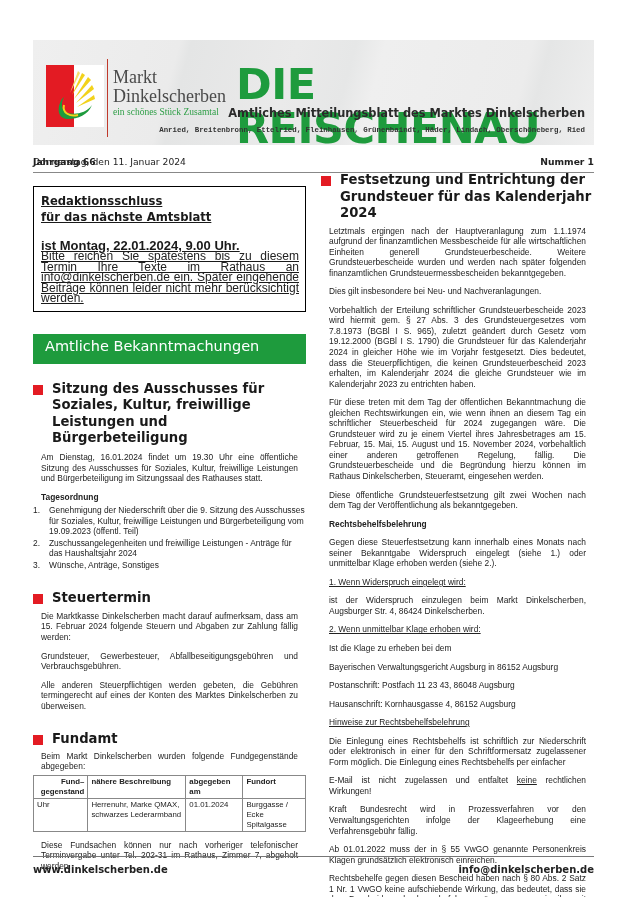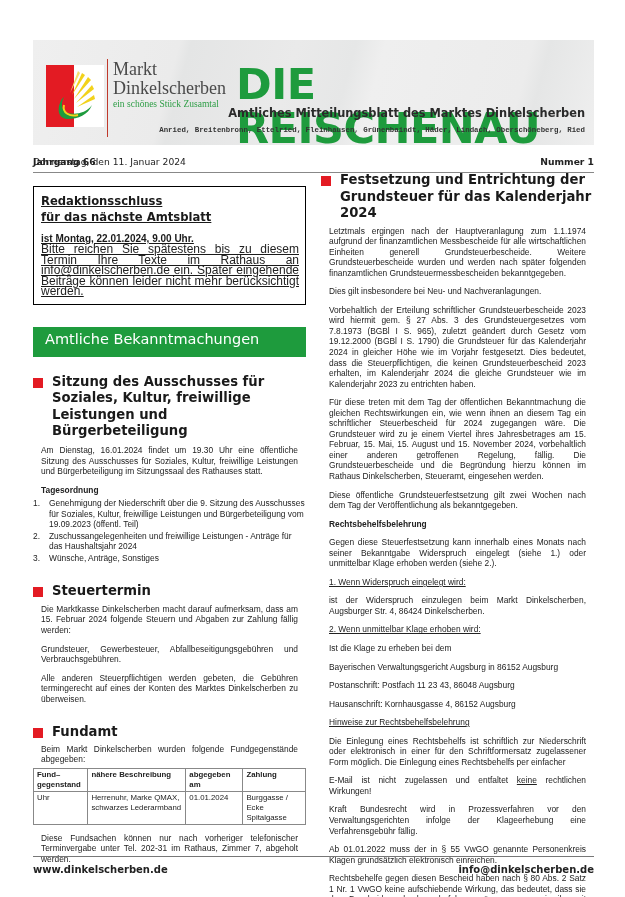--- a/index.html
+++ b/index.html
@@ -5,41 +5,41 @@
   html, body { margin: 0; padding: 0; background: #ffffff; }
   body { width: 625px; height: 897px; position: relative; overflow: hidden; font-family: "Liberation Sans", sans-serif; color: #1a1a1a; }
 
   .masthead { position: absolute; left: 33px; top: 40px; width: 561px; height: 105px;
     background: linear-gradient(105deg, #efefef 0%, #ebebeb 25%, #e4e5e5 27%, #eaeaea 45%, #e6e7e7 55%, #efefef 60%, #ececec 85%, #e5e6e6 88%, #efefef 100%); }
   .logo { position: absolute; left: 13px; top: 25px; width: 58px; height: 62px; }
   .logo-red { position: absolute; left: 0; top: 0; width: 28px; height: 62px; background: #e31b23; }
   .logo-white { position: absolute; left: 28px; top: 0; width: 30px; height: 62px; background: #ffffff; }
   .logo svg { position: absolute; left: 0; top: 0; }
   .logo-divider { position: absolute; left: 74px; top: 19px; width: 1px; height: 78px; background: #c0392b; }
-  .logo-text { position: absolute; left: 80px; top: 20px; color: #555; font-family: "Liberation Serif", serif; }
+  .logo-text { position: absolute; left: 80px; top: 28px; color: #555; font-family: "Liberation Serif", serif; }
   .logo-line1 { font-size: 18px; line-height: 19px; color: #4a4a4a; }
   .logo-line2 { font-size: 18px; line-height: 19px; color: #4a4a4a; }
   .logo-tag { font-size: 9.5px; line-height: 12px; color: #2e9e46; }
 
   .title { position: absolute; left: 203px; top: 22px; font-family: "DejaVu Sans", sans-serif; font-weight: bold; font-size: 43px; line-height: 44px; color: #1e9b3d; letter-spacing: -0.5px; }
   .subtitle { position: absolute; left: 176px; top: 66px; width: 376px; text-align: right; font-family: "DejaVu Sans", sans-serif; font-weight: bold; font-size: 11.4px; color: #2a2a2a; white-space: nowrap; }
   .villages { position: absolute; left: 120px; top: 86px; width: 432px; text-align: right; font-family: Liberation Mono, monospace; font-weight: bold; font-size: 7.4px; color: #333; white-space: nowrap; }
 
   .infobar { position: absolute; left: 33px; top: 156px; width: 561px; font-family: "DejaVu Sans", sans-serif; font-size: 9.2px; font-weight: bold; color: #222; }
   .infobar .l { position: absolute; left: 0; top: 0; }
   .infobar .c { position: absolute; left: 0; width: 561px; text-align: left; top: 0; font-weight: normal; }
   .infobar .r { position: absolute; right: 0; top: 0; }
   .rule { position: absolute; left: 33px; width: 561px; height: 1px; background: #888; }
 
   .col-left { position: absolute; left: 33px; top: 186px; width: 273px; }
   .col-right { position: absolute; left: 321px; top: 172px; width: 273px; }
 
   .deadline-box { border: 1px solid #000000; padding: 6px 6px 7px 7px; text-decoration: underline; }
   .deadline-title { font-family: "DejaVu Sans", sans-serif; font-size: 11.6px; font-weight: bold; line-height: 16px; color: #1a1a1a; }
-  .deadline-strong { font-size: 10px; font-weight: bold; margin-top: 8px; line-height: 11px; }
+  .deadline-strong { font-size: 13px; font-weight: bold; margin-top: 15px; line-height: 11px; }
   .body-text { font-size: 12px; line-height: 10.6px; text-align: justify; color: #222; }
 
   .green-bar { margin-top: 22px; background: #1e9b3d; color: #fff; font-family: "DejaVu Sans", sans-serif; font-size: 14.5px; height: 30px; line-height: 25px; padding-left: 12px; }
 
   .section-head { position: relative; padding-left: 19px; font-family: "DejaVu Sans", sans-serif; font-weight: bold; font-size: 13.2px; line-height: 16.5px; color: #1a1a1a; }
   .sq { position: absolute; left: 0; top: 4px; width: 10px; height: 10px; background: #e31b23; }
 
   p { margin: 8px; }
   .para { font-size: 8.4px; line-height: 10.55px; text-align: justify; color: #222; margin-bottom: 3px; }
   .bold { font-weight: bold; }
@@ -128,24 +128,24 @@
 
   <div style="margin-top:20px;">
     <div class="section-head">
       <span class="sq"></span>
       <span>Fundamt</span>
     </div>
     <p class="para" style="margin-top:3px;">Beim Markt Dinkelscherben wurden folgende Fundgegenstände abgegeben:</p>
     <table class="found">
       <thead>
         <tr>
-          <th style="width:20%;">Fund–gegenstand</th>
+          <th style="width:20%;text-align:right;">Fund–gegenstand</th>
           <th style="width:36%;">nähere Beschreibung</th>
           <th style="width:21%;">abgegeben am</th>
-          <th>Zahlung</th>
+          <th>Fundort</th>
         </tr>
       </thead>
       <tbody>
         <tr>
           <td>Uhr</td>
           <td>Herrenuhr, Marke QMAX, schwarzes Lederarmband</td>
           <td>01.01.2024</td>
           <td>Burggasse / Ecke Spitalgasse</td>
         </tr>
       </tbody>

